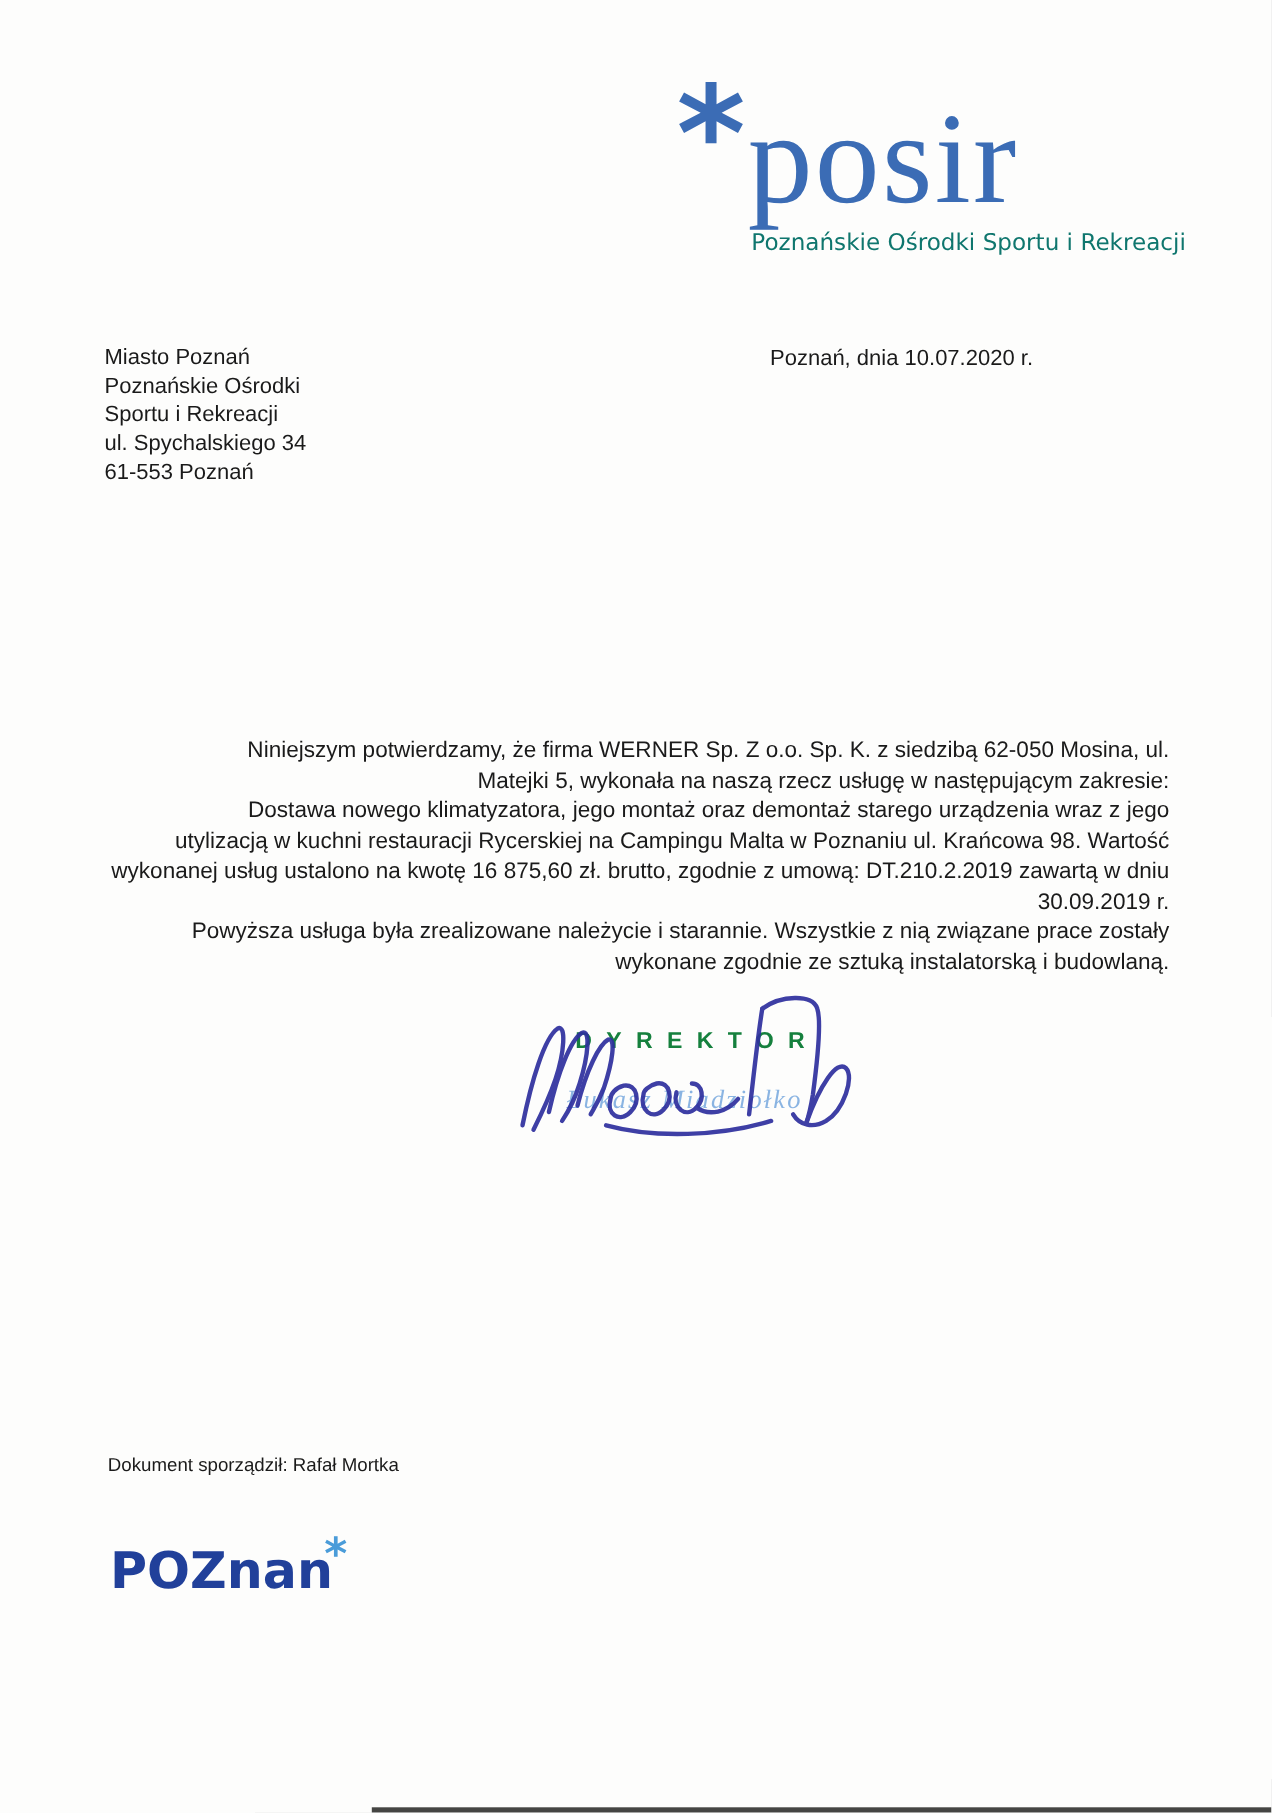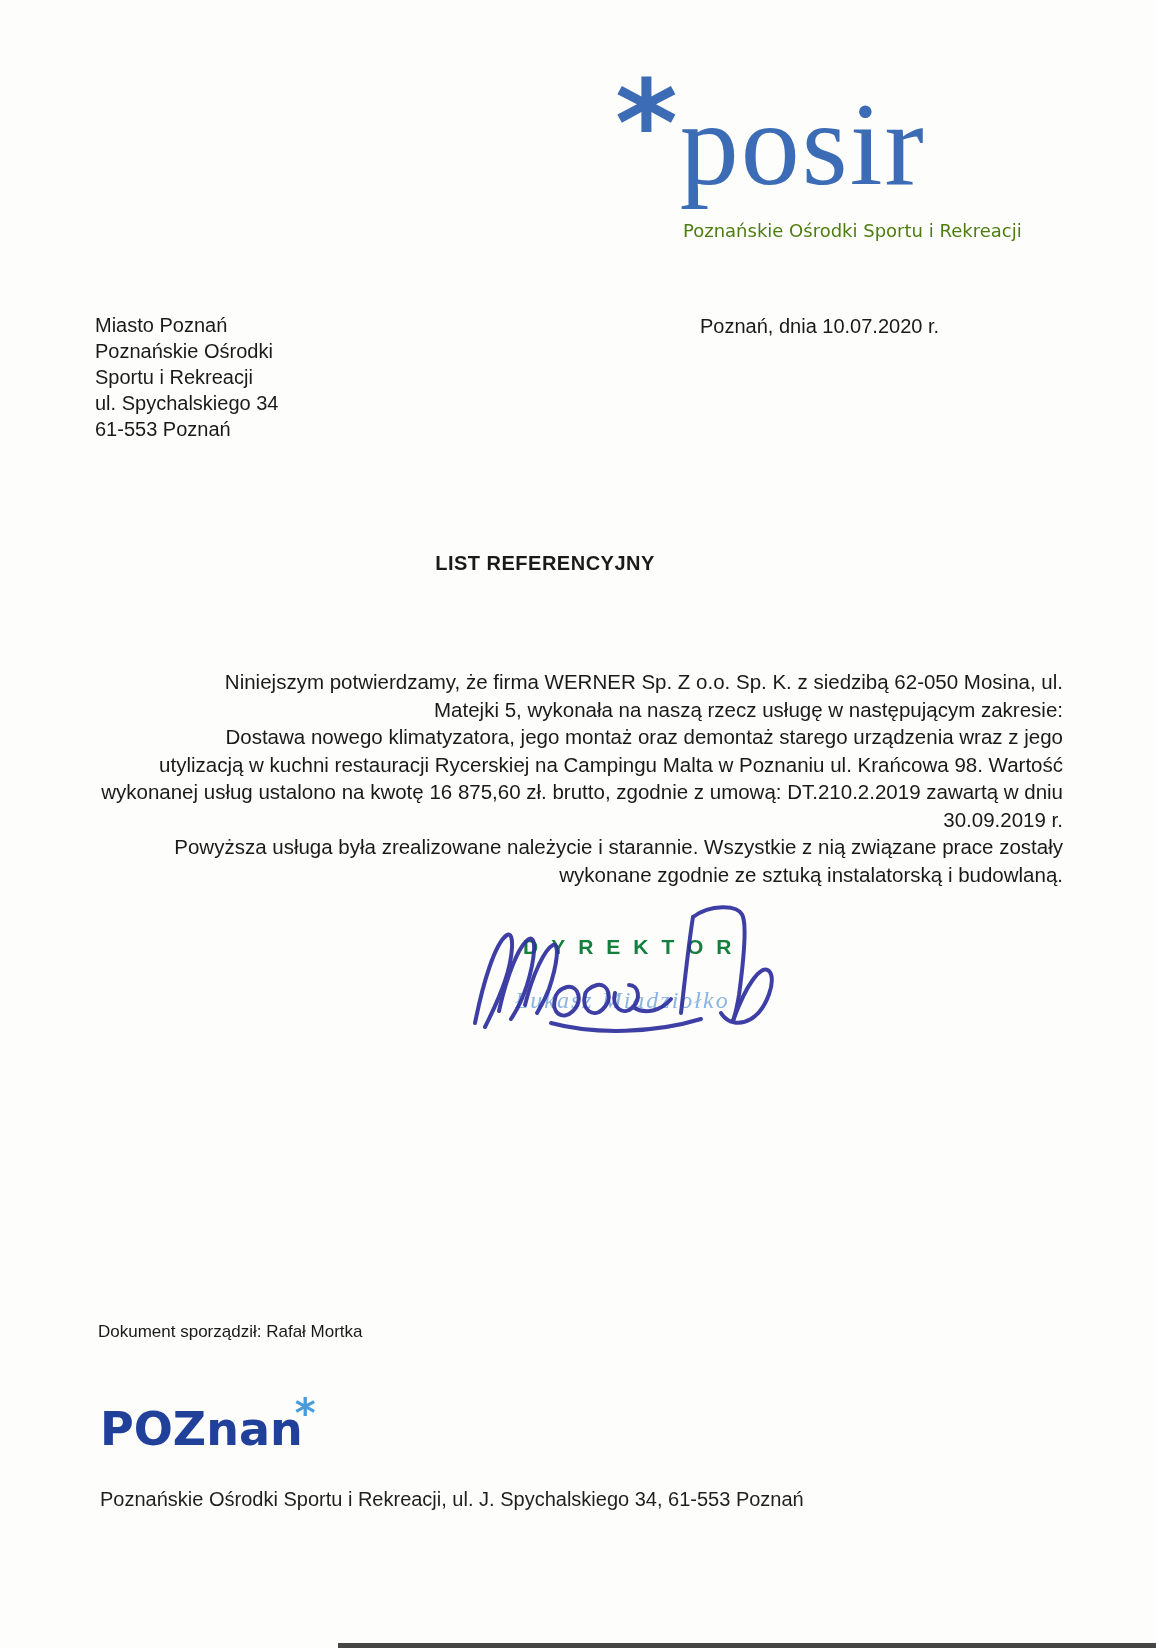--- a/index.html
+++ b/index.html
@@ -27,23 +27,23 @@
   .posir-word{
     font-family:Liberation Serif, serif;
     font-size:118px;line-height:0.9;
     color:#3b6cb5;
     letter-spacing:2px;
     margin-left:2px;
     margin-top:22px;
   }
   .posir-tagline{
     font-family:"DejaVu Sans", sans-serif;
-    font-size:18px;
-    color:#4d7c0f;
-    margin-top:22px;
+    font-size:21px;
+    color:#0f766e;
+    margin-top:10px;
     margin-left:68px;
     white-space:nowrap;
   }
   
   .recipient{
     position:absolute;top:312px;left:95px;
     font-size:20px;line-height:26px;
   }
   .date-line{
     position:absolute;top:315px;left:700px;
@@ -130,21 +130,20 @@
   <div class="recipient">
     <div>Miasto Poznań</div>
     <div>Poznańskie Ośrodki</div>
     <div>Sportu i Rekreacji</div>
     <div>ul. Spychalskiego 34</div>
     <div>61-553 Poznań</div>
   </div>
 
   <div class="date-line">Poznań, dnia 10.07.2020 r.</div>
 
-  <div class="doc-title">LIST REFERENCYJNY</div>
 
   <div class="body-text">
     <p>Niniejszym potwierdzamy, że firma WERNER Sp. Z o.o. Sp. K. z siedzibą 62-050 Mosina, ul. Matejki 5, wykonała na naszą rzecz usługę w następującym zakresie:</p>
     <p>Dostawa nowego klimatyzatora, jego montaż oraz demontaż starego urządzenia wraz z jego utylizacją w kuchni restauracji Rycerskiej na Campingu Malta w Poznaniu ul. Krańcowa 98. Wartość wykonanej usług ustalono na kwotę 16 875,60 zł. brutto, zgodnie z umową: DT.210.2.2019 zawartą w dniu 30.09.2019 r.</p>
     <p>Powyższa usługa była zrealizowane należycie i starannie. Wszystkie z nią związane prace zostały wykonane zgodnie ze sztuką instalatorską i budowlaną.</p>
   </div>
 
   <div class="signature-area">
     <div class="stamp-role">DYREKTOR</div>
     <div class="stamp-name">Łukasz Miadziołko</div>
@@ -165,18 +164,17 @@
     </svg>
   </div>
 
   <div class="prepared-by">Dokument sporządził: Rafał Mortka</div>
 
   <div class="poznan-logo">
     <span>POZnan</span><span class="poznan-asterisk">*</span>
   </div>
 
   <div class="footer">
-    <div>Poznańskie Ośrodki Sportu i Rekreacji, ul. J. Spychalskiego 34, 61-553 Poznań</div>
   </div>
 
   <div class="scan-bar"></div>
 
 </div>
 
 </body></html>

